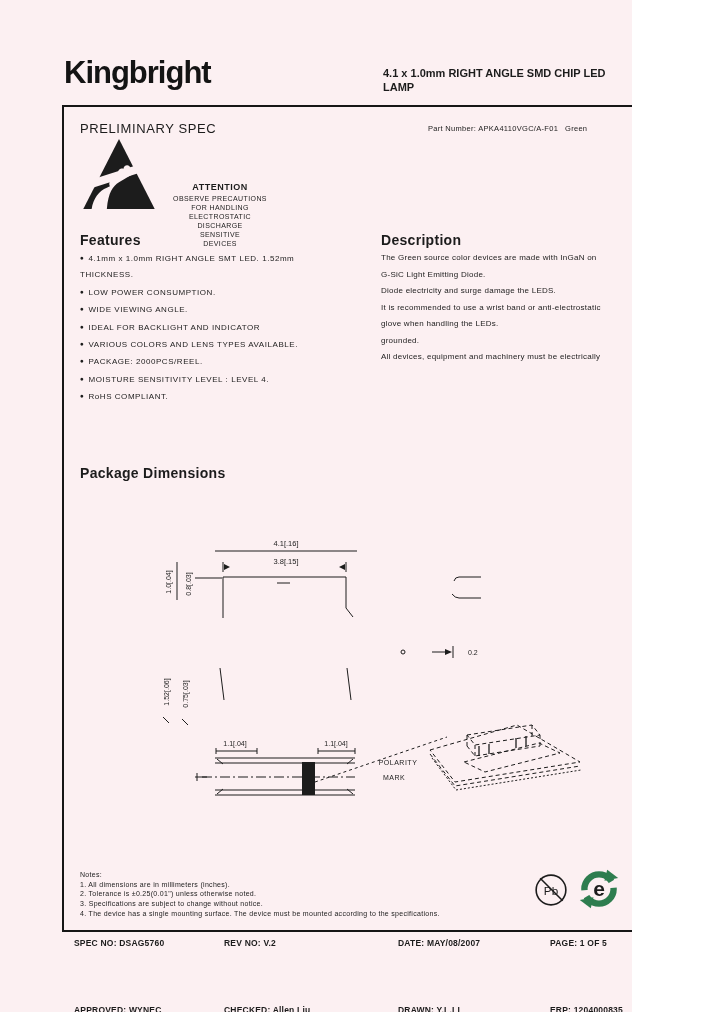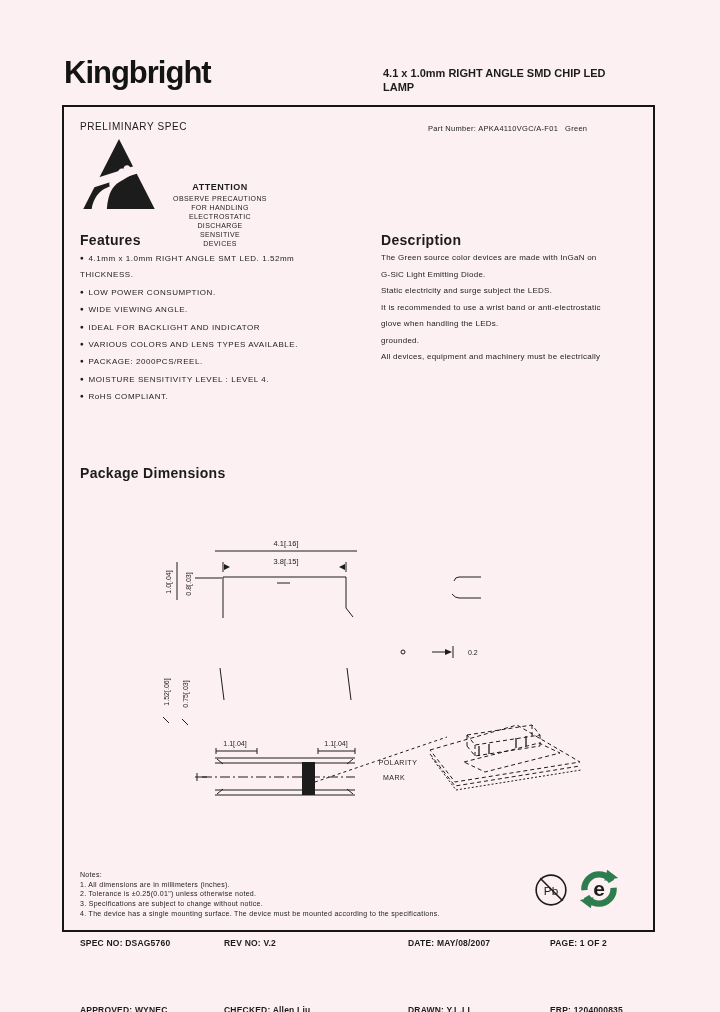--- a/index.html
+++ b/index.html
@@ -1,22 +1,22 @@
 <!DOCTYPE html>
 <html><head>
 <meta charset="utf-8">
 <style>
   html,body{margin:0;padding:0;}
-  .page{position:relative;width:720px;height:1012px;background:#fcf0f2;
+  .page{position:relative;width:632px;height:1012px;background:#fcf0f2;
         font-family:"Liberation Sans",sans-serif;color:#1c1c1c;overflow:hidden;}
   .abs{position:absolute;}
   .logo{left:64px;top:55px;font-size:31px;font-weight:bold;letter-spacing:-1px;color:#141414;}
   .doc-title{left:383px;top:66px;width:268px;font-size:11px;font-weight:bold;line-height:14px;}
   .main-box{left:62px;top:105px;width:589px;height:823px;border:2px solid #161616;}
-  .prelim{left:16px;top:14px;font-size:10px;letter-spacing:.6px;}
+  .prelim{left:16px;top:14px;font-size:13px;letter-spacing:.6px;}
   .partnum{left:317px;top:17px;font-size:7.5px;letter-spacing:.3px;padding-left:47px;}
   .emit-color{left:501px;top:17px;font-size:7.5px;letter-spacing:.3px;}
   .attention{left:92px;top:31px;width:128px;text-align:center;}
   .attention .att-title{font-size:9px;font-weight:bold;letter-spacing:.5px;margin-bottom:2px;margin-top:44px;}
   .attention .att-line{font-size:7px;line-height:9px;letter-spacing:.4px;}
   .sec-h{font-size:14px;font-weight:bold;letter-spacing:.3px;}
   .features-h{left:16px;top:125px;}
   .features-list{left:16px;top:143px;width:300px;font-size:8px;letter-spacing:.55px;}
   .feat-row{line-height:16.4px;white-space:nowrap;}
   .feat-row .blt{font-size:6.5px;margin-right:4px;vertical-align:1px;}
@@ -25,21 +25,21 @@
   .desc-line{line-height:16.5px;white-space:nowrap;}
   .pkg-h{left:16px;top:358px;}
   .drawing{left:0px;top:413px;}
   .notes{left:16px;top:763px;font-size:7px;letter-spacing:.3px;}
   .notes div{line-height:9.7px;white-space:nowrap;}
   .pb-icon{left:469px;top:765px;}
   .epup-icon{left:514px;top:761px;}
   .footer-cell{font-size:8.5px;font-weight:bold;letter-spacing:.2px;white-space:nowrap;}
   .fr1{top:938px;}
   .fr2{top:957px;margin-top:48px;}
-  .fc1{left:80px;}  .fc2{left:224px;text-align:center;}  .fc3{left:384px;padding-left:24px;}  .fc4{left:550px;}
+  .fc1{left:74px;}  .fc2{left:224px;text-align:center;}  .fc3{left:374px;padding-left:24px;}  .fc4{left:550px;}
   svg text{font-family:"Liberation Sans",sans-serif;fill:#1c1c1c;}
 </style>
 </head>
 <body>
 
 <div class="page">
 
   <div class="abs logo">Kingbright</div>
   <div class="abs doc-title">
     <div>4.1 x 1.0mm RIGHT ANGLE SMD CHIP LED</div>
@@ -80,21 +80,21 @@
       <div class="feat-row"><span class="blt">●</span><span>VARIOUS COLORS AND LENS TYPES AVAILABLE.</span></div>
       <div class="feat-row"><span class="blt">●</span><span>PACKAGE: 2000PCS/REEL.</span></div>
       <div class="feat-row"><span class="blt">●</span><span>MOISTURE SENSITIVITY LEVEL : LEVEL 4.</span></div>
       <div class="feat-row"><span class="blt">●</span><span>RoHS COMPLIANT.</span></div>
     </div>
 
     <div class="abs sec-h desc-h">Description</div>
     <div class="abs desc-lines">
       <div class="desc-line">The Green source color devices are made with InGaN on</div>
       <div class="desc-line">G-SiC Light Emitting Diode.</div>
-      <div class="desc-line">Static electricity and surge subject the LEDS.</div>
+      <div class="desc-line">Diode electricity and surge damage the LEDS.</div>
       <div class="desc-line">It is recommended to use a wrist band or anti-electrostatic</div>
       <div class="desc-line">glove when handling the LEDs.</div>
       <div class="desc-line">grounded.</div>
       <div class="desc-line">All devices, equipment and machinery must be electrically</div>
     </div>
 
     <div class="abs sec-h pkg-h">Package Dimensions</div>
 
     <svg class="abs drawing" width="591" height="300" viewBox="0 0 591 300">
       <g stroke="#1c1c1c" stroke-width="1" fill="none">
@@ -203,19 +203,19 @@
       <polygon points="32,2 44,11 29,14" fill="#2e7d4f"></polygon>
       <polygon points="14,44 2,35 17,32" fill="#2e7d4f"></polygon>
       <text x="23" y="31" text-anchor="middle" font-size="23" font-weight="bold" fill="#2e7d4f" font-family="DejaVu Sans, sans-serif">e</text>
     </svg>
 
   </div>
 
   <div class="abs footer-cell fr1 fc1">SPEC NO: DSAG5760</div>
   <div class="abs footer-cell fr1 fc2">REV NO: V.2</div>
   <div class="abs footer-cell fr1 fc3">DATE: MAY/08/2007</div>
-  <div class="abs footer-cell fr1 fc4">PAGE: 1 OF 2</div>
+  <div class="abs footer-cell fr1 fc4">PAGE: 1 OF 5</div>
   <div class="abs footer-cell fr2 fc1">APPROVED: WYNEC</div>
   <div class="abs footer-cell fr2 fc2">CHECKED: Allen Liu</div>
   <div class="abs footer-cell fr2 fc3">DRAWN: Y.L.LI</div>
   <div class="abs footer-cell fr2 fc4">ERP: 1204000835</div>
 
 </div>
 
 </body></html>

